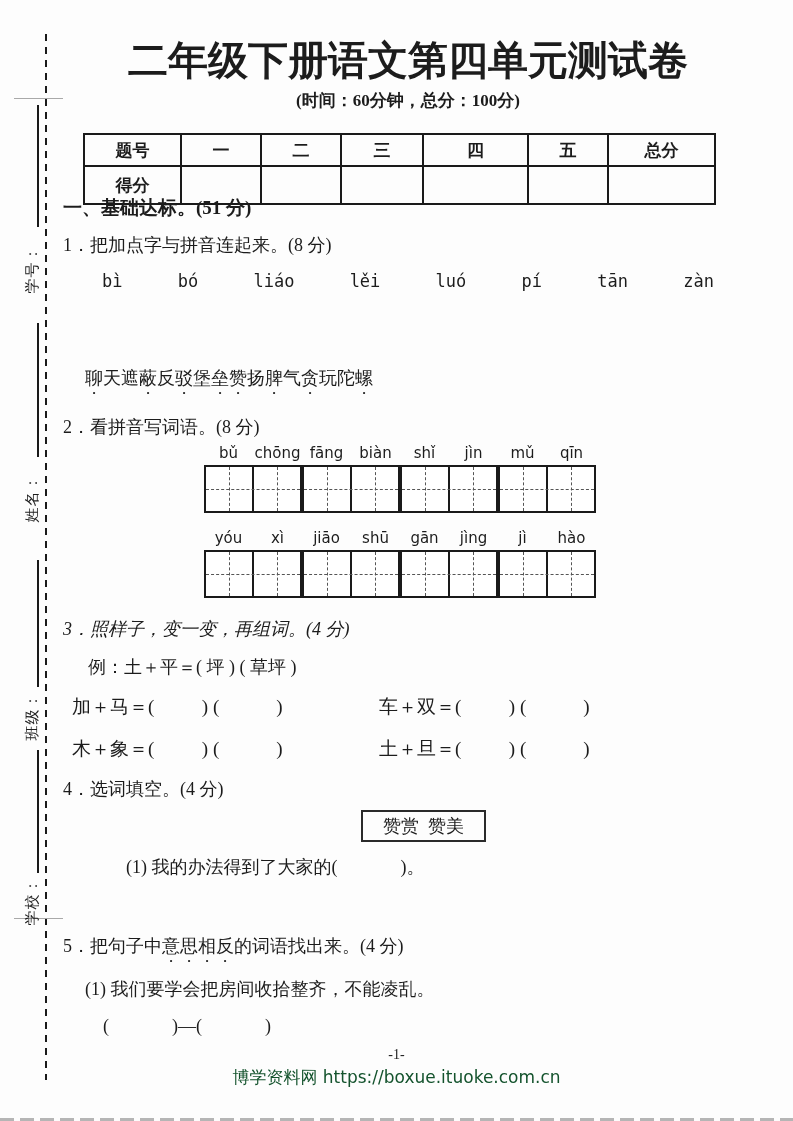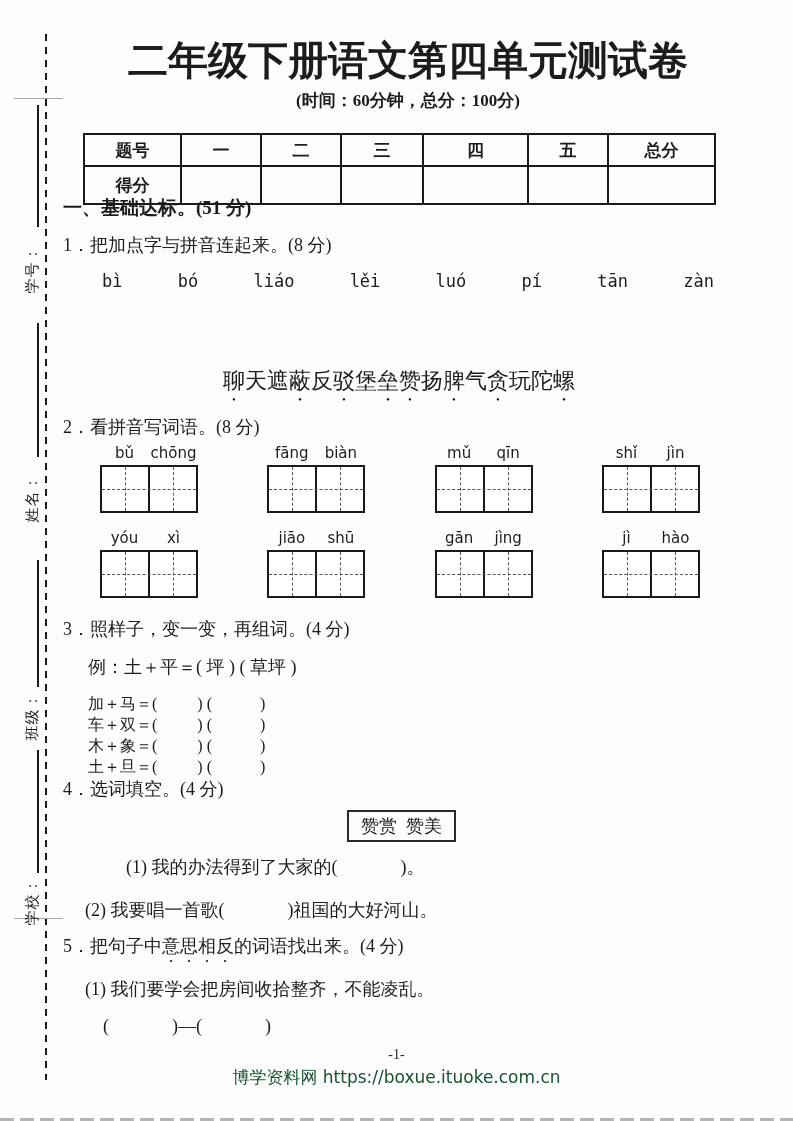--- a/index.html
+++ b/index.html
@@ -29,41 +29,41 @@
   
   .h{position:absolute;font-size:18px;white-space:nowrap;}
   .bold{font-weight:bold;}
   .pre{white-space:pre;}
   .em{-webkit-text-emphasis:filled dot #1a1a1a;-webkit-text-emphasis-position:under right;
       text-emphasis:filled dot #1a1a1a;text-emphasis-position:under right;}
   
   .q1-pinyin{position:absolute;top:271px;left:102px;width:612px;display:flex;
     justify-content:space-between;font-family:"DejaVu Sans Mono",monospace;font-size:17px;gap:16px;}
   .q1-words{position:absolute;top:366px;left:85px;width:628px;display:flex;
-    justify-content:center;font-size:22px;}
-  
-  .q2-row{position:absolute;left:100px;width:600px;display:flex;justify-content:space-between;}
+    justify-content:flex-start;font-size:18px;}
+  
+  .q2-row{position:absolute;left:100px;width:600px;display:flex;justify-content:center;}
   .q2-group{width:98px;}
   .q2-pinyin{display:flex;margin-bottom:3px;font-family:"DejaVu Sans","Liberation Sans",sans-serif;
     font-size:15px;}
   .q2-pinyin span{flex:1;text-align:center;}
   .tianzi{width:98px;height:48px;border:2px solid #1a1a1a;box-sizing:border-box;
     display:flex;position:relative;background:#fff;}
   .tianzi .cell{flex:1;position:relative;}
   .tianzi .cell + .cell{border-left:2px solid #1a1a1a;}
   .tianzi .cell::before{content:"";position:absolute;left:50%;top:0;bottom:0;
     border-left:1px dashed #555;}
   .tianzi::after{content:"";position:absolute;left:0;right:0;top:50%;
     border-top:1px dashed #555;}
   
-  .q3-row{position:absolute;left:88px;width:630px;display:flex;font-size:16px;flex-direction:column;}
+  .q3-row{position:absolute;left:72px;width:630px;display:flex;font-size:19px;}
   .q3-row .lcol{width:307px;}
   
-  .word-bank{position:absolute;top:810px;left:347px;border:2px solid #2a2a2a;
-    padding:2px 12px;font-size:18px;white-space:pre;}
+  .word-bank{position:absolute;top:810px;left:361px;border:2px solid #2a2a2a;
+    padding:2px 20px;font-size:18px;white-space:pre;}
   
   .page-num{position:absolute;top:1047px;left:0;right:0;text-align:center;font-size:14px;}
   .site{position:absolute;top:1066px;left:0;right:0;text-align:center;font-size:17px;
     color:#14532d;font-family:"DejaVu Sans","Liberation Sans",sans-serif;}
   .bottom-edge{position:absolute;left:0;right:0;bottom:0;height:3px;
     background:repeating-linear-gradient(to right,#b5b5b5 0 14px,transparent 14px 20px);}
 </style>
 </head>
 <body>
 
@@ -161,38 +161,38 @@
           <span>fāng</span>
           <span>biàn</span>
         </div>
       <div class="tianzi">
           <div class="cell"></div>
           <div class="cell"></div>
         </div>
     </div>
     <div class="q2-group">
       <div class="q2-pinyin">
+          <span>shǐ</span>
+          <span>jìn</span>
+        </div>
+      <div class="tianzi">
+          <div class="cell"></div>
+          <div class="cell"></div>
+        </div>
+    </div>
+    <div class="q2-group">
+      <div class="q2-pinyin">
           <span>mǔ</span>
           <span>qīn</span>
         </div>
       <div class="tianzi">
           <div class="cell"></div>
           <div class="cell"></div>
         </div>
     </div>
-    <div class="q2-group">
-      <div class="q2-pinyin">
-          <span>shǐ</span>
-          <span>jìn</span>
-        </div>
-      <div class="tianzi">
-          <div class="cell"></div>
-          <div class="cell"></div>
-        </div>
-    </div>
   </div>
   <div class="q2-row" style="top:529px;">
     <div class="q2-group">
       <div class="q2-pinyin">
           <span>yóu</span>
           <span>xì</span>
         </div>
       <div class="tianzi">
           <div class="cell"></div>
           <div class="cell"></div>
@@ -223,35 +223,34 @@
           <span>jì</span>
           <span>hào</span>
         </div>
       <div class="tianzi">
           <div class="cell"></div>
           <div class="cell"></div>
         </div>
     </div>
   </div>
 
-  <div class="h" style="top:617px;left:63px;">3．照样子，变一变，再组词。(4 分)</div>
+  <div class="h" style="top:617px;left:63px;font-style:italic;">3．照样子，变一变，再组词。(4 分)</div>
   <div class="h" style="top:655px;left:88px;">例：土＋平＝( 坪 ) ( 草坪 )</div>
   <div class="q3-row" style="top:694px;">
     <span class="lcol pre">加＋马＝(          ) (            )</span>
     <span class="pre">车＋双＝(          ) (            )</span>
   </div>
   <div class="q3-row" style="top:736px;">
     <span class="lcol pre">木＋象＝(          ) (            )</span>
     <span class="pre">土＋旦＝(          ) (            )</span>
   </div>
 
   <div class="h" style="top:777px;left:63px;">4．选词填空。(4 分)</div>
   <div class="word-bank">赞赏  赞美</div>
   <div class="h pre" style="top:855px;left:90px;margin-left:36px;">(1) 我的办法得到了大家的(              )。</div>
-  <div class="h pre" style="top:898px;left:85px;">(2) 我要唱一首歌(              )祖国的大好河山。</div>
 
   <div class="h" style="top:934px;left:63px;"><span>5．把句子中</span><span class="em">意思相反</span><span>的词语找出来。(4 分)</span></div>
   <div class="h" style="top:977px;left:85px;">(1) 我们要学会把房间收拾整齐，不能凌乱。</div>
   <div class="h pre" style="top:1016px;left:103px;">(              )—(              )</div>
 
   <div class="page-num">-1-</div>
   <div class="site">博学资料网 https://boxue.ituoke.com.cn</div>
   <div class="bottom-edge"></div>
 
 </div>

